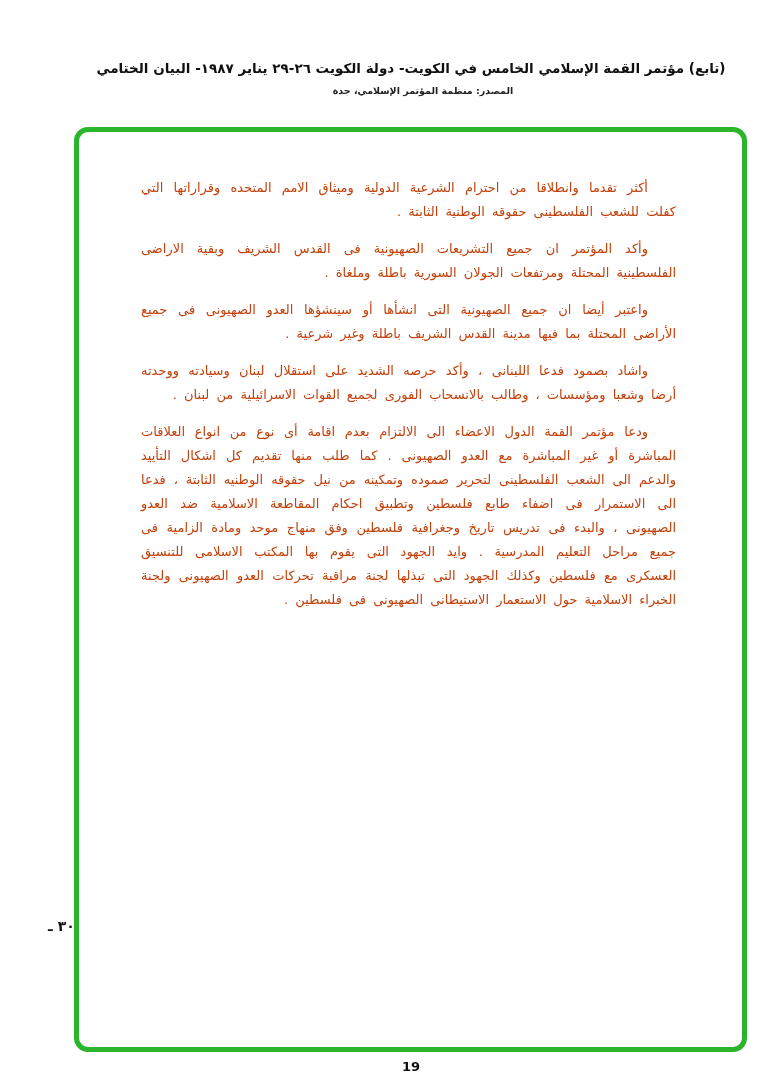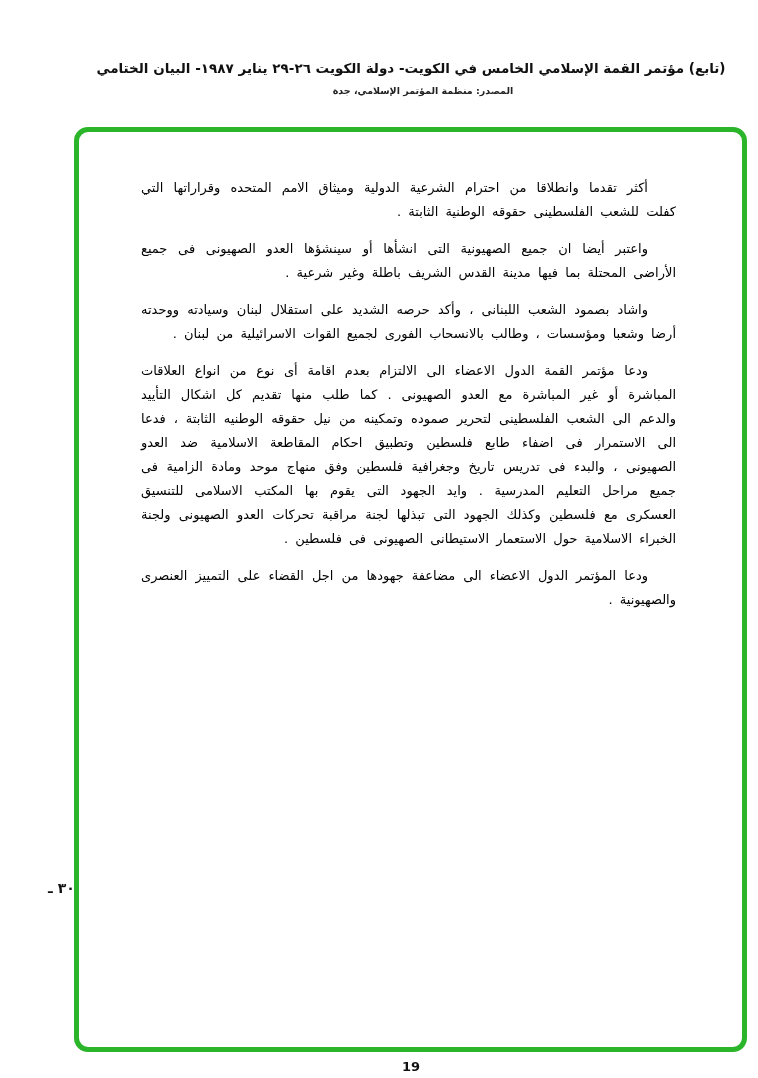--- a/index.html
+++ b/index.html
@@ -48,25 +48,25 @@
   .content {
     direction: rtl;
     text-align: justify;
   }
   .content p {
     font-size: 13px;
     line-height: 24px;
     word-spacing: 3px;
     text-indent: 28px;
     margin-bottom: 13px;
-    color: #000000;
+    color: #c2410c;
   }
   .item-number {
     position: absolute;
-    left: 16px; top: 848px;
+    left: 16px; top: 886px;
     direction: rtl;
     font-size: 14px;
     font-weight: bold;
     color: #111;
     white-space: nowrap;
   }
   .page-number {
     position: absolute;
     bottom: 20px; left: 0;
     width: 100%;
@@ -82,24 +82,24 @@
 <div class="page">
 
   <div class="header">
     <div class="header-title">(تابع) مؤتمر القمة الإسلامي الخامس في الكويت- دولة الكويت ٢٦-٢٩ يناير ١٩٨٧- البيان الختامي</div>
     <div class="header-source">المصدر: منظمة المؤتمر الإسلامي، جدة</div>
   </div>
 
   <div class="frame" style="border-color: rgb(43, 181, 43);">
     <div class="content">
       <p>أكثر تقدما وانطلاقا من احترام الشرعية الدولية وميثاق الامم المتحده وقراراتها التي كفلت للشعب الفلسطينى حقوقه الوطنية الثابتة .</p>
+      <p>وأكد المؤتمر ان جميع التشريعات الصهيونية فى القدس الشريف وبقية الاراضى الفلسطينية المحتلة ومرتفعات الجولان السورية باطلة وملغاة .</p>
       <p>واعتبر أيضا ان جميع الصهيونية التى انشأها أو سينشؤها العدو الصهيونى فى جميع الأراضى المحتلة بما فيها مدينة القدس الشريف باطلة وغير شرعية .</p>
-      <p>واشاد بصمود الشعب اللبنانى ، وأكد حرصه الشديد على استقلال لبنان وسيادته ووحدته أرضا وشعبا ومؤسسات ، وطالب بالانسحاب الفورى لجميع القوات الاسرائيلية من لبنان .</p>
+      <p>واشاد بصمود فدعا اللبنانى ، وأكد حرصه الشديد على استقلال لبنان وسيادته ووحدته أرضا وشعبا ومؤسسات ، وطالب بالانسحاب الفورى لجميع القوات الاسرائيلية من لبنان .</p>
       <p>ودعا مؤتمر القمة الدول الاعضاء الى الالتزام بعدم اقامة أى نوع من انواع العلاقات المباشرة أو غير المباشرة مع العدو الصهيونى . كما طلب منها تقديم كل اشكال التأييد والدعم الى الشعب الفلسطينى لتحرير صموده وتمكينه من نيل حقوقه الوطنيه الثابتة ، فدعا الى الاستمرار فى اضفاء طابع فلسطين وتطبيق احكام المقاطعة الاسلامية ضد العدو الصهيونى ، والبدء فى تدريس تاريخ وجغرافية فلسطين وفق منهاج موحد ومادة الزامية فى جميع مراحل التعليم المدرسية . وايد الجهود التى يقوم بها المكتب الاسلامى للتنسيق العسكرى مع فلسطين وكذلك الجهود التى تبذلها لجنة مراقبة تحركات العدو الصهيونى ولجنة الخبراء الاسلامية حول الاستعمار الاستيطانى الصهيونى فى فلسطين .</p>
-      <p>ودعا المؤتمر الدول الاعضاء الى مضاعفة جهودها من اجل القضاء على التمييز العنصرى والصهيونية .</p>
     </div>
   </div>
 
   <div class="item-number">٣٠ ـ</div>
 
   <div class="page-number">19</div>
 
 </div>
 
 </body></html>

